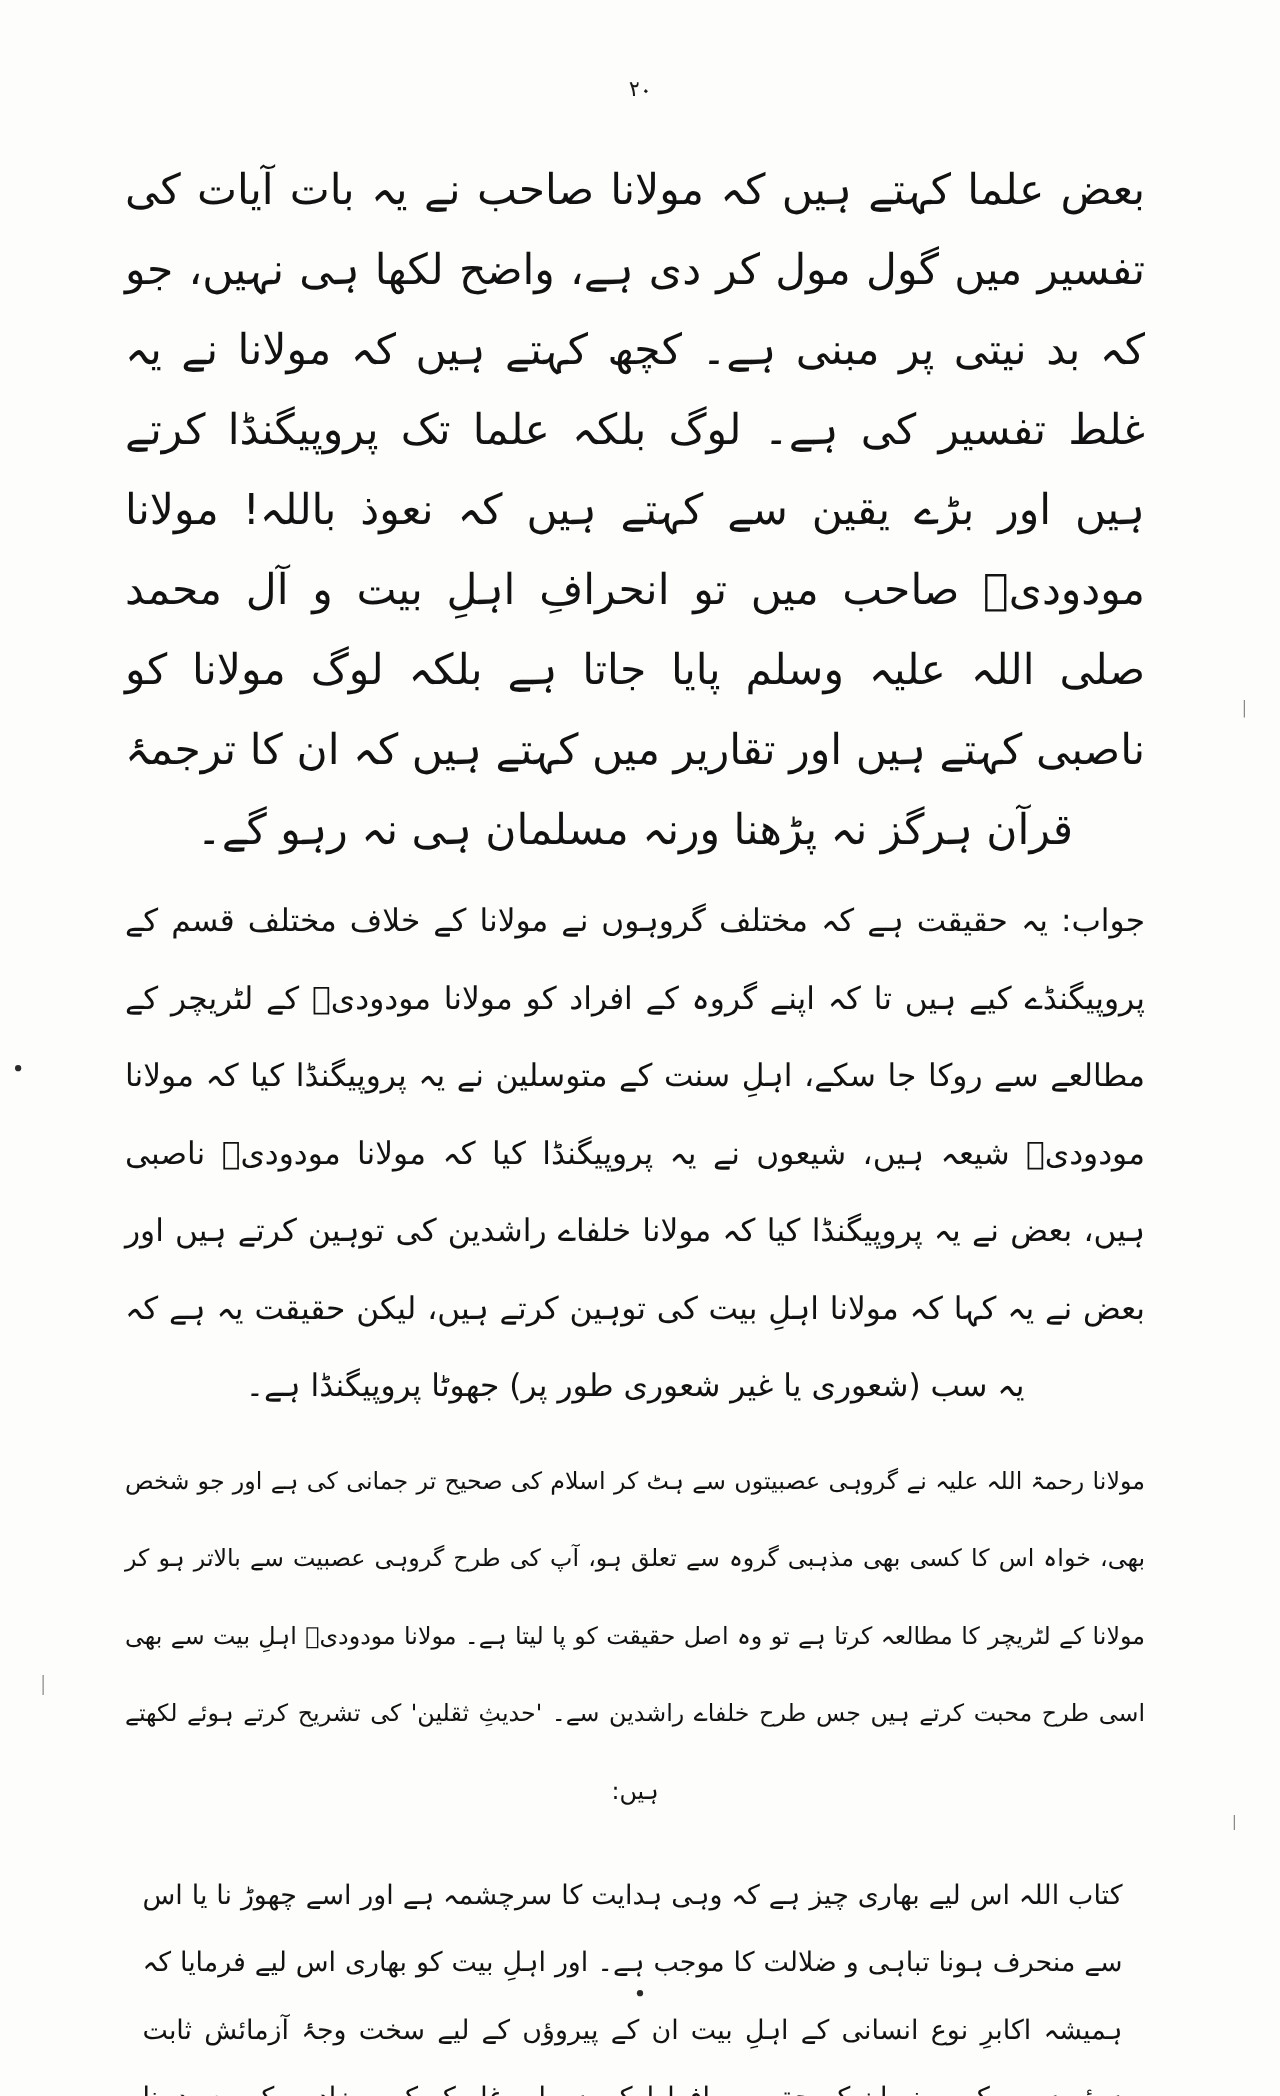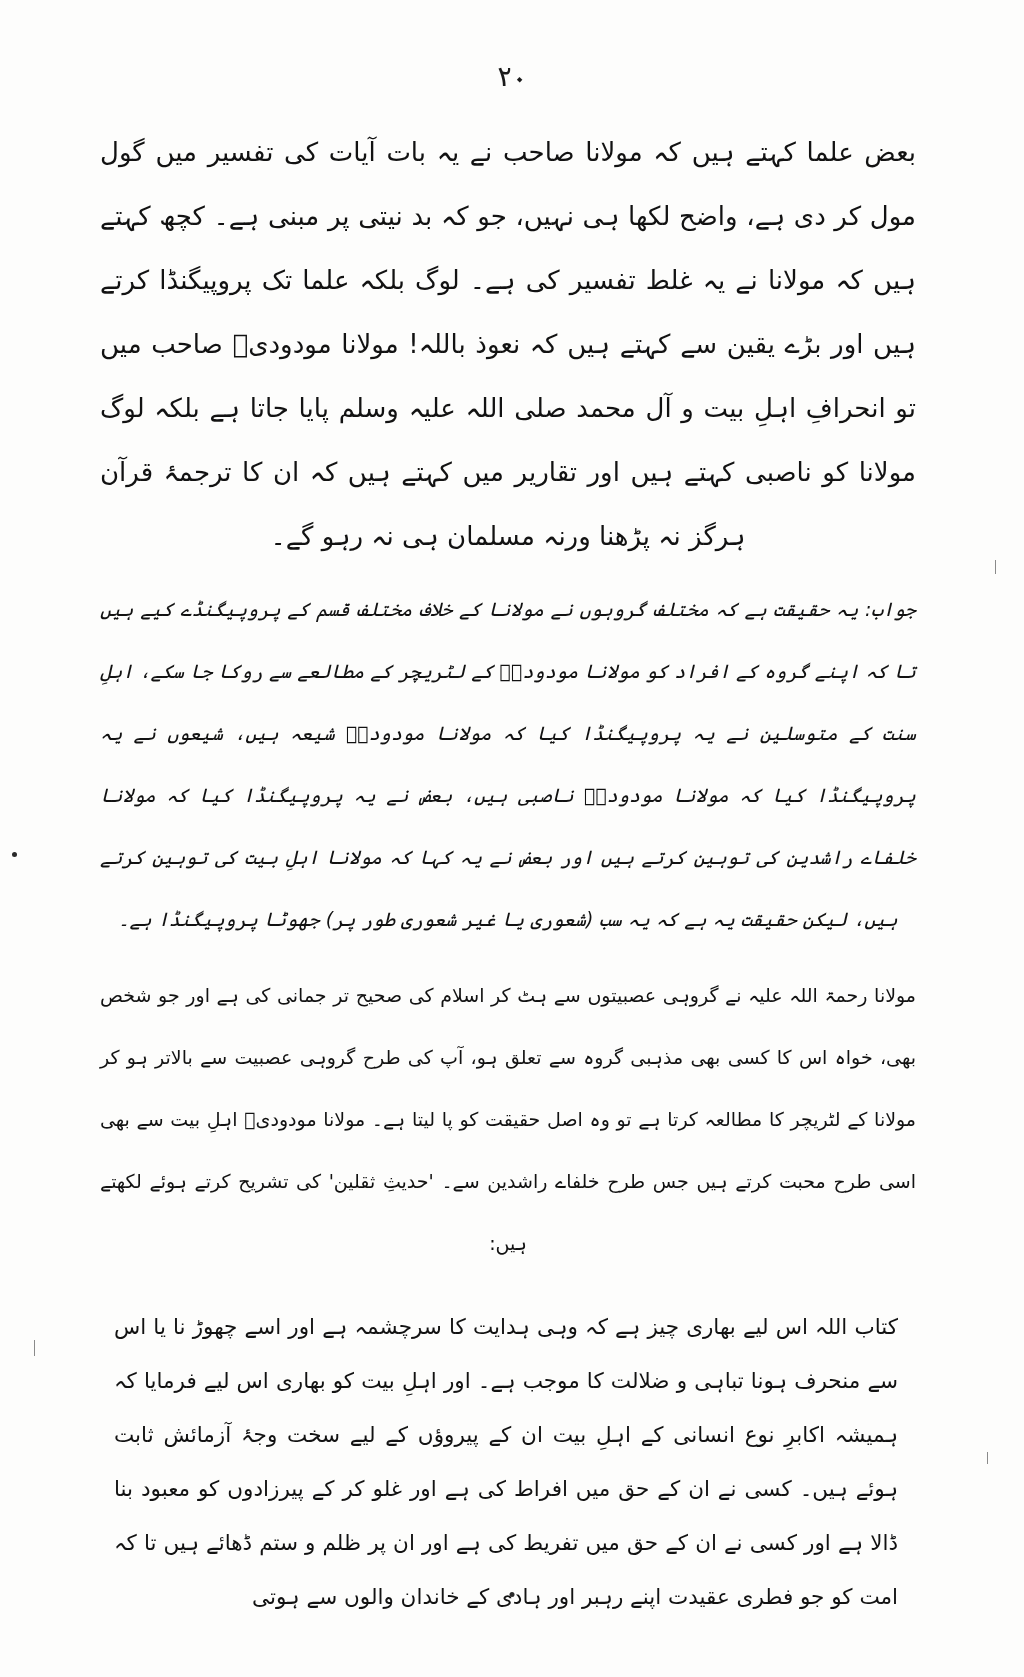--- a/index.html
+++ b/index.html
@@ -15,54 +15,53 @@
     background: #fdfdfc;
     overflow: hidden;
     font-family: "DejaVu Sans", sans-serif;
   }
   .page-number {
     position: absolute;
     top: 62px;
     left: 0;
     right: 0;
     text-align: center;
-    font-size: 26px;
+    font-size: 16px;
     color: #1a1a1a;
     letter-spacing: 1px;
     font-family: Liberation Sans, sans-serif;
   }
   .body-area {
     position: absolute;
     top: 120px;
     right: 108px;
     left: 100px;
   }
   p.para {
     margin: 0 0 0 0;
     text-align: justify;
     text-align-last: center;
     direction: rtl;
     color: #121212;
     font-family: "DejaVu Sans", sans-serif;
   }
   .block-main p.para {
-    font-size: 26px;
+    font-size: 34px;
     line-height: 64px;
     letter-spacing: 0.3px;
   }
   .block-main {
     margin-bottom: 6px;
   }
   .block-answer {
     margin-top: 10px;
   }
   .block-answer p.para {
-    font-size: 19px;
+    font-size: 25px;
     line-height: 62px;
-    font-style: italic;
   }
   .block-third {
     margin-top: 14px;
   }
   .block-third p.para {
     font-size: 19px;
     line-height: 62px;
   }
   .quote {
     margin-top: 26px;

